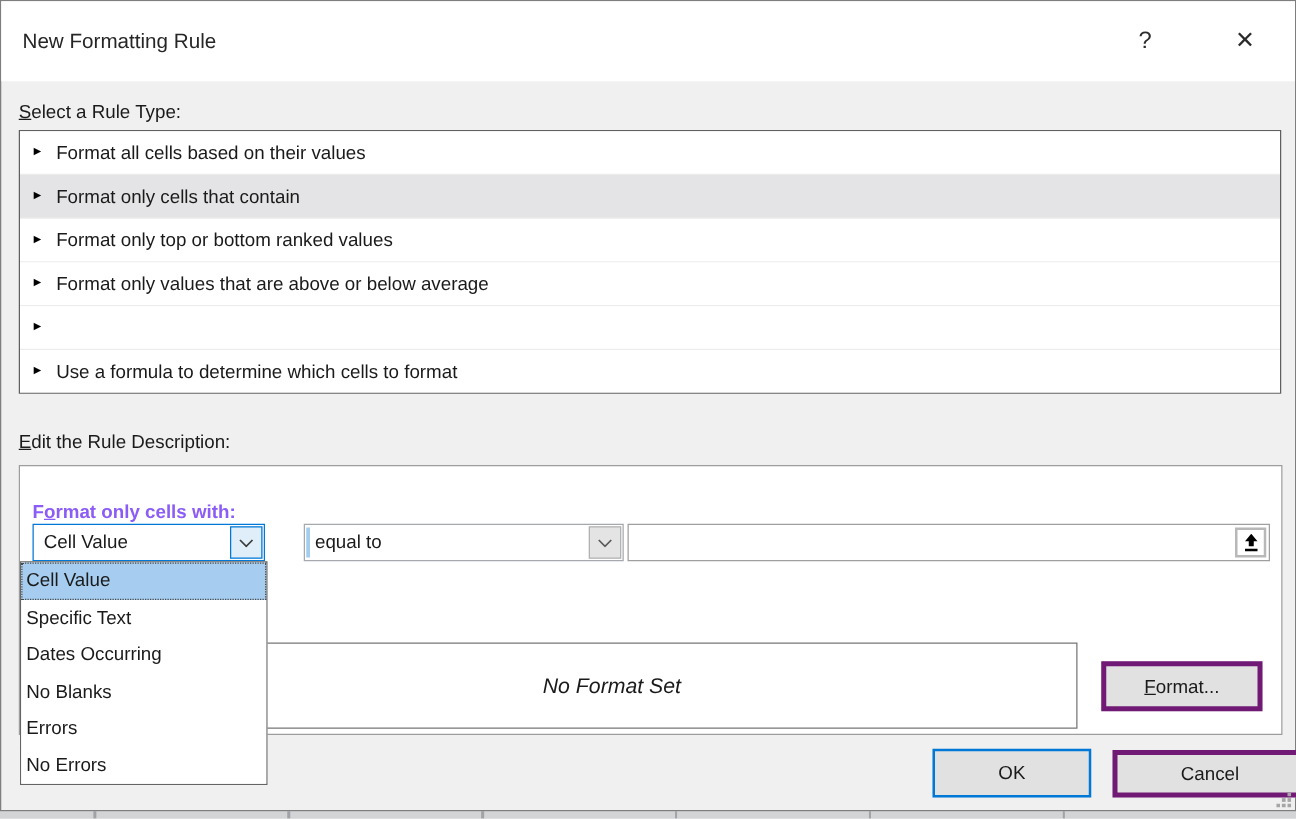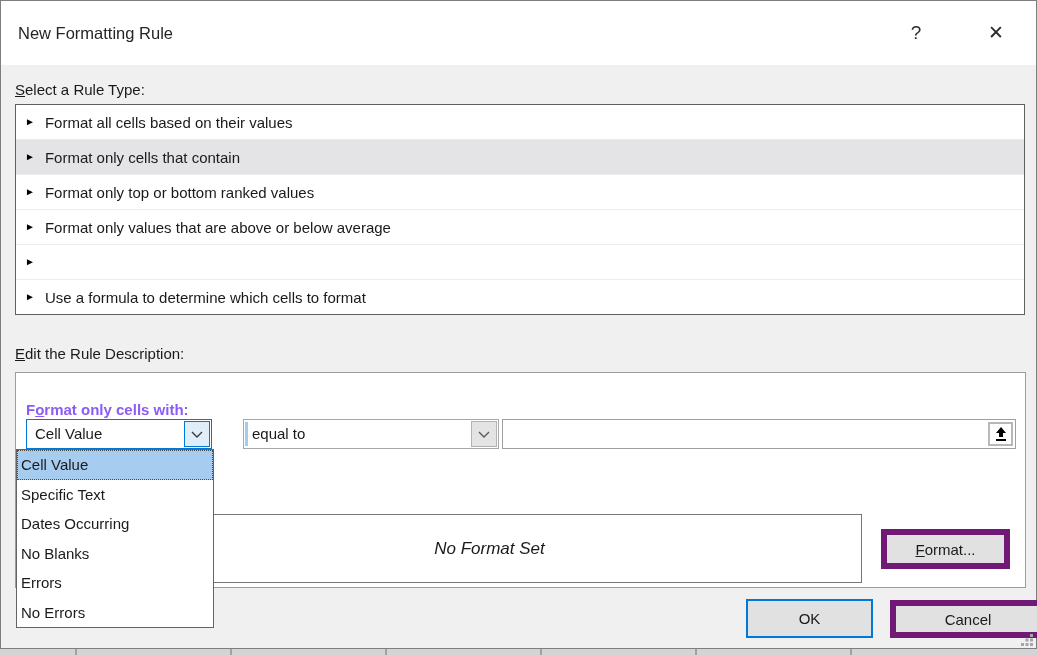--- a/index.html
+++ b/index.html
@@ -59,21 +59,21 @@
     background:#fff; border:1px solid #9f9f9f; }
   .value-input { position:absolute; left:2px; top:2px; width:480px; height:24px; border:none;
     outline:none; font-size:15px; font-family:"Liberation Sans", sans-serif; }
   .collapse-btn { position:absolute; right:2px; top:2px; bottom:2px; width:25px; background:#fff;
     border:2px solid #b8b8b8; display:flex; align-items:center; justify-content:center; }
 
   .preview-box { position:absolute; left:101px; top:141px; width:745px; height:69px;
     background:#fff; border:1px solid #767676; display:flex; align-items:center; justify-content:center; }
   .preview-text { font-size:17px; color:#1a1a1a;font-style:italic; }
 
-  .btn { background:#e1e1e1; border:6px solid #701a75; font-size:15px; color:#1a1a1a;
+  .btn { background:#e1e1e1; border:4px solid #701a75; font-size:15px; color:#1a1a1a;
     font-family:"Liberation Sans", sans-serif; cursor:default; }
   .format-btn { position:absolute; left:865px; top:156px; width:129px; height:40px; }
 
   
   .dd-popup { position:absolute; left:15px; top:448px; width:198px; height:179px;
     background:#fff; border:1px solid #646464; z-index:10; display:flex; flex-direction:column; }
   .dd-option { flex:1; display:flex; align-items:center; padding-left:4px; font-size:15px;
     background:#fff; white-space:nowrap; }
   .dd-option.selected { background:#a6cdef; outline:1px dotted #4a4a4a; outline-offset:-1px; }
 

